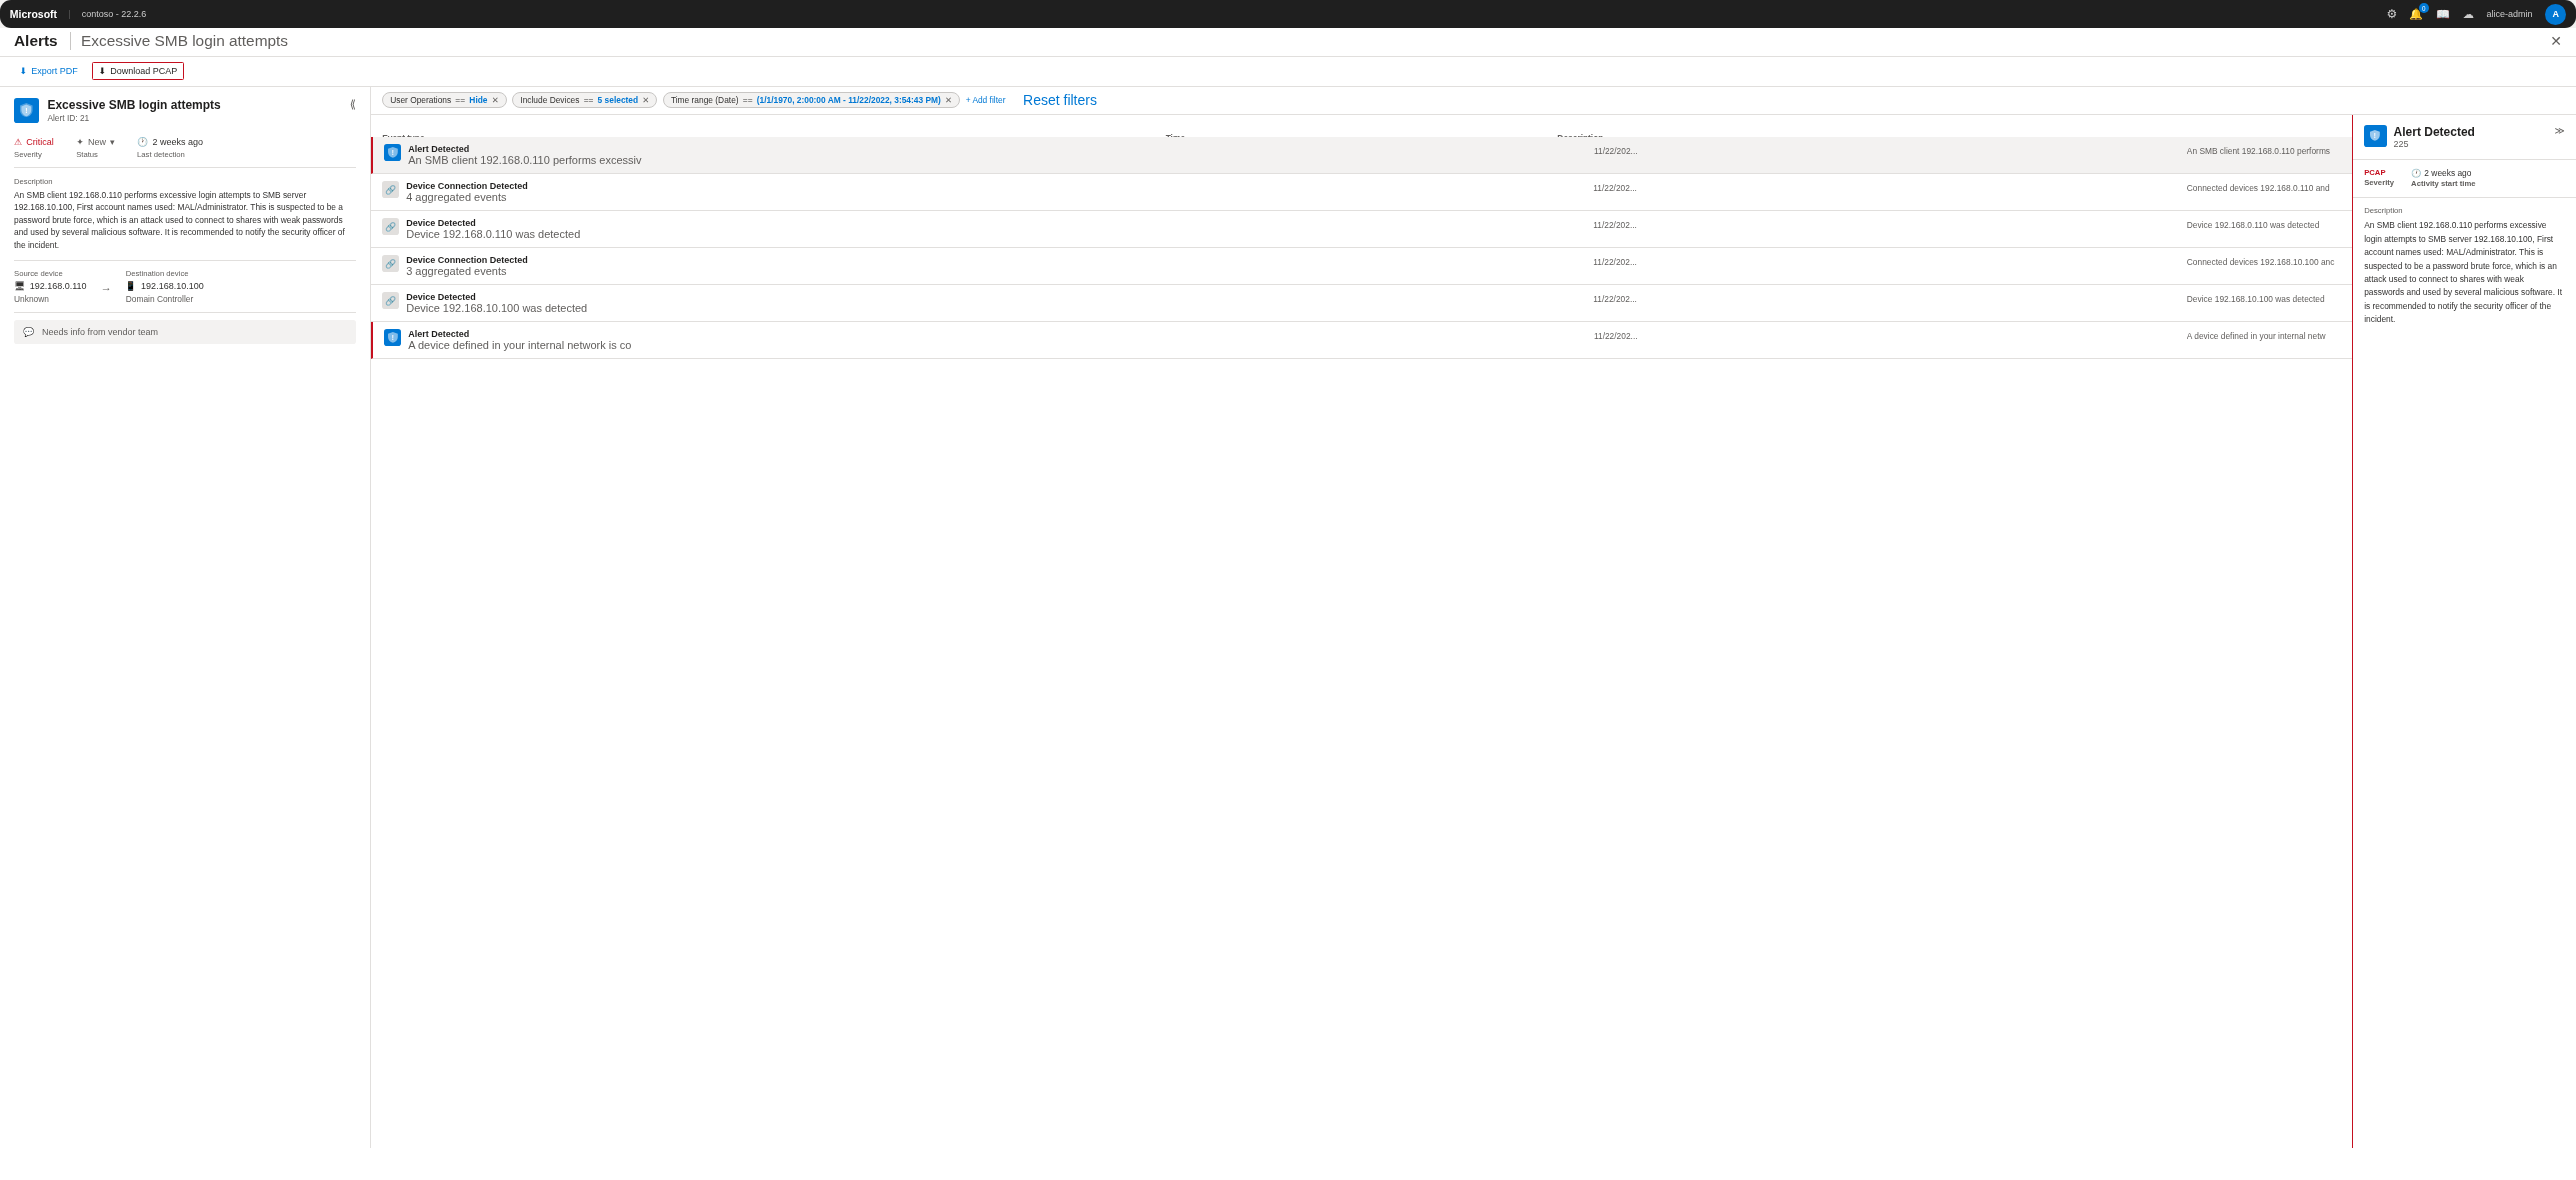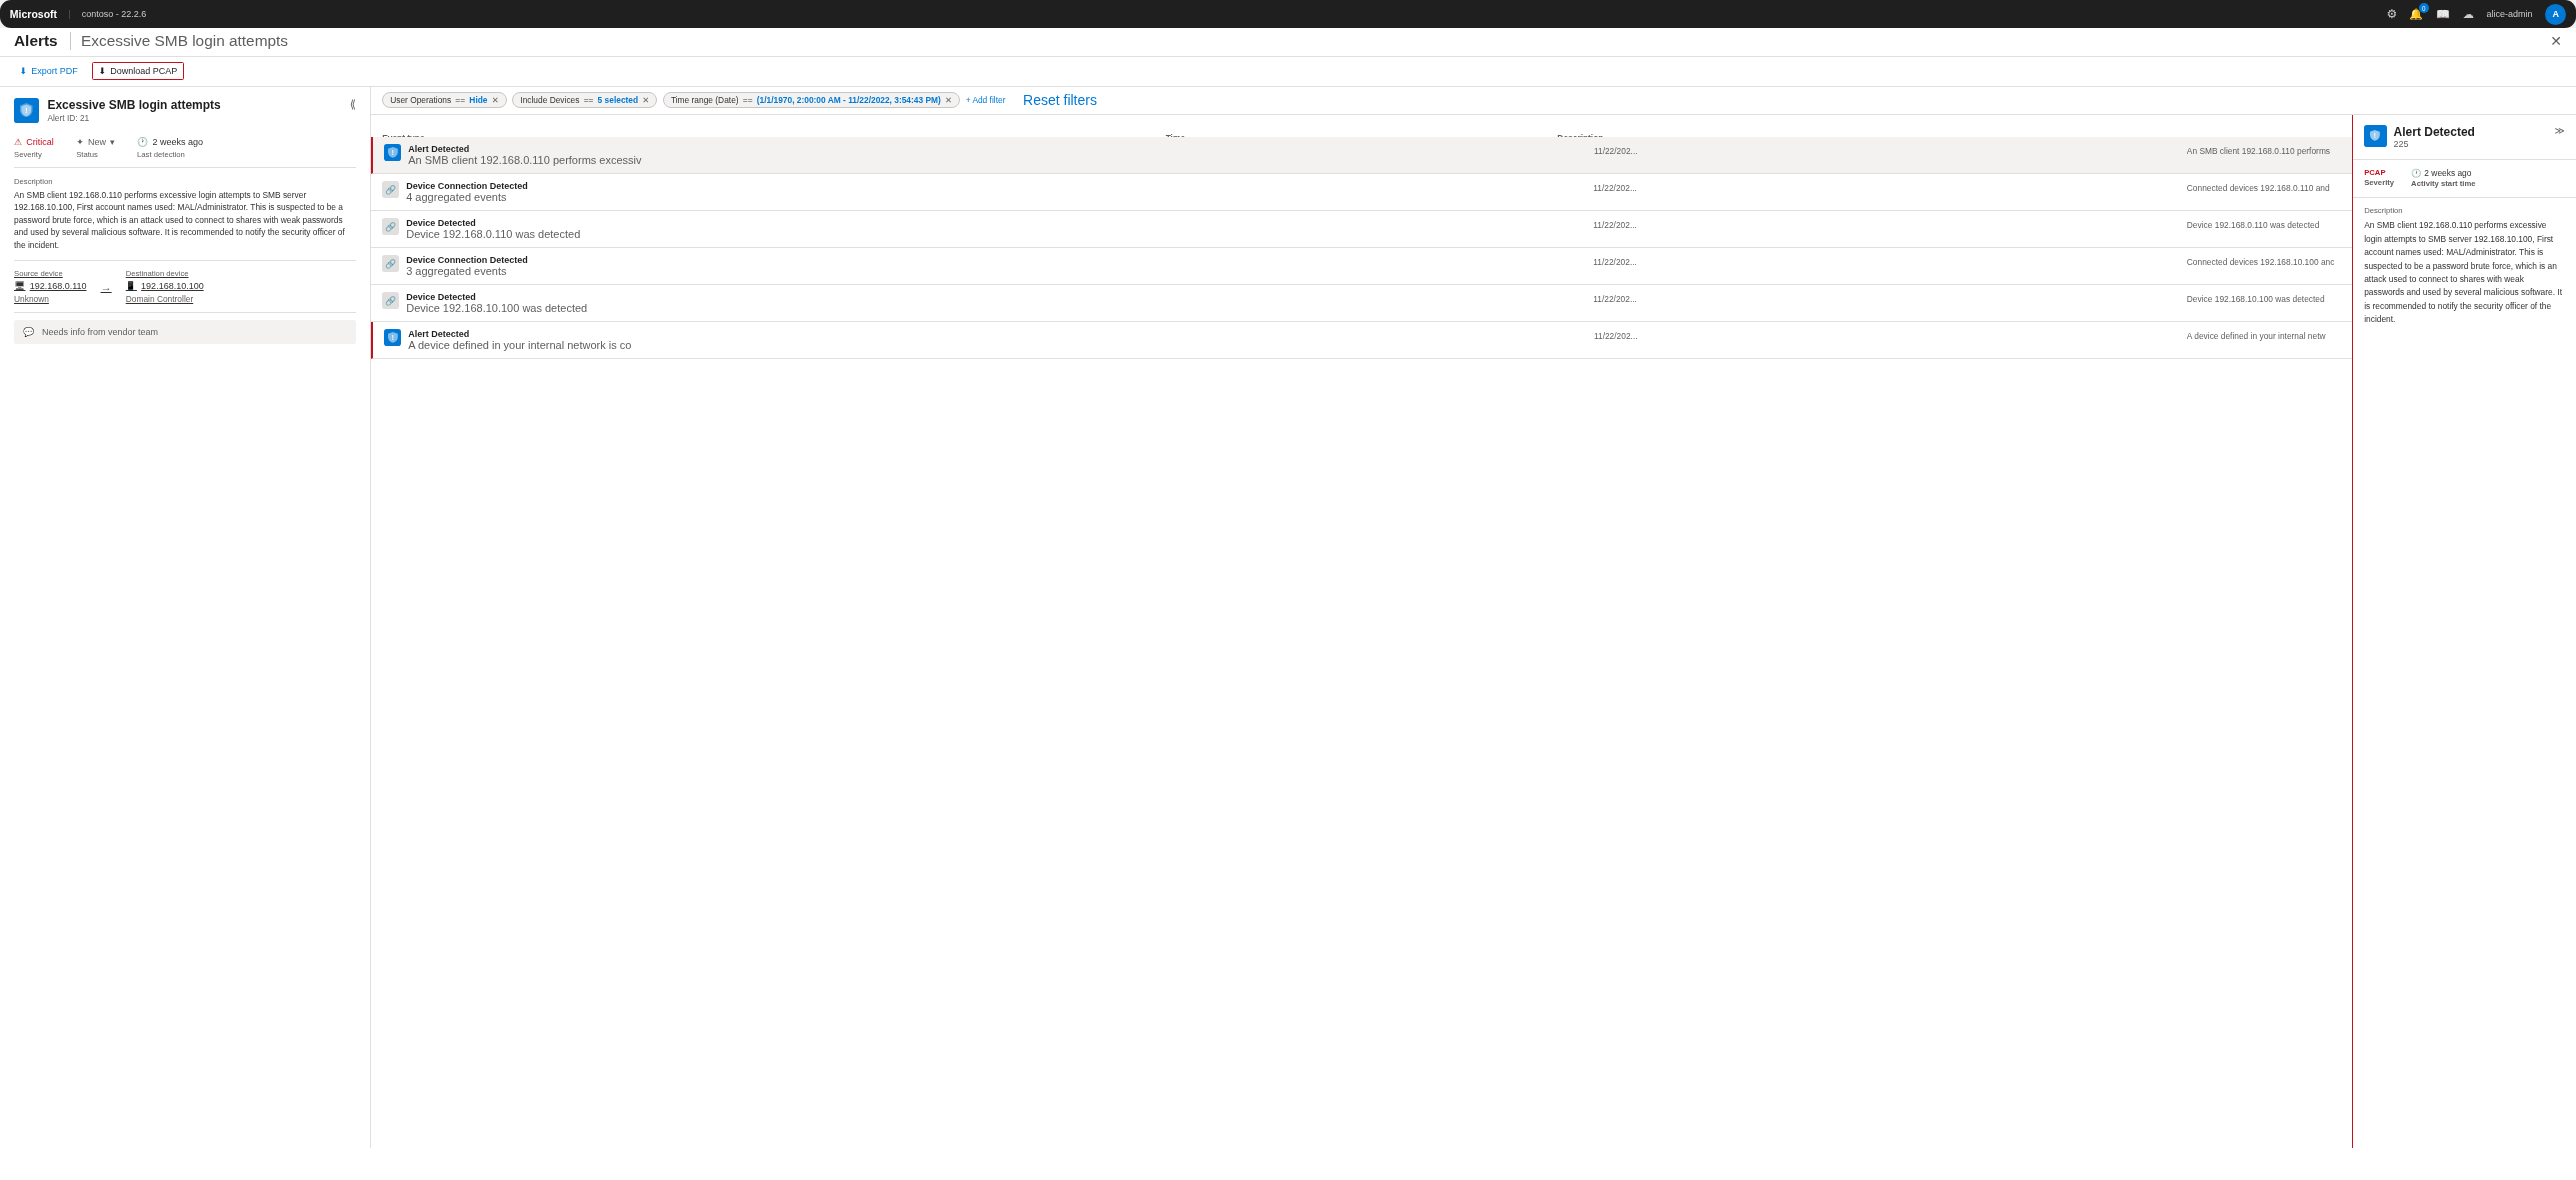--- a/index.html
+++ b/index.html
@@ -132,21 +132,20 @@
     .desc-label { font-size: 7.7px; color: #605e5c; margin-bottom: 2.8px; }
     .desc-text { font-size: 8.4px; color: #323130; line-height: 1.5; }
 
     
     .devices-section {
       padding: 8.4px 0;
       display: flex;
       gap: 14px;
       align-items: center;
       border-bottom: 0.7px solid #e1dfdd;
-      text-decoration: underline;
     }
     .device-item { display: flex; flex-direction: column; gap: 2.8px; }
     .device-label { font-size: 7.7px; color: #605e5c; }
     .device-name { font-size: 9px; font-weight: 500; display: flex; align-items: center; gap: 4.2px; }
     .device-sub { font-size: 8.4px; color: #605e5c; }
     .device-arrow { color: #605e5c; font-size: 11.2px; }
 
     
     .comment-section {
       padding: 7px 0;

